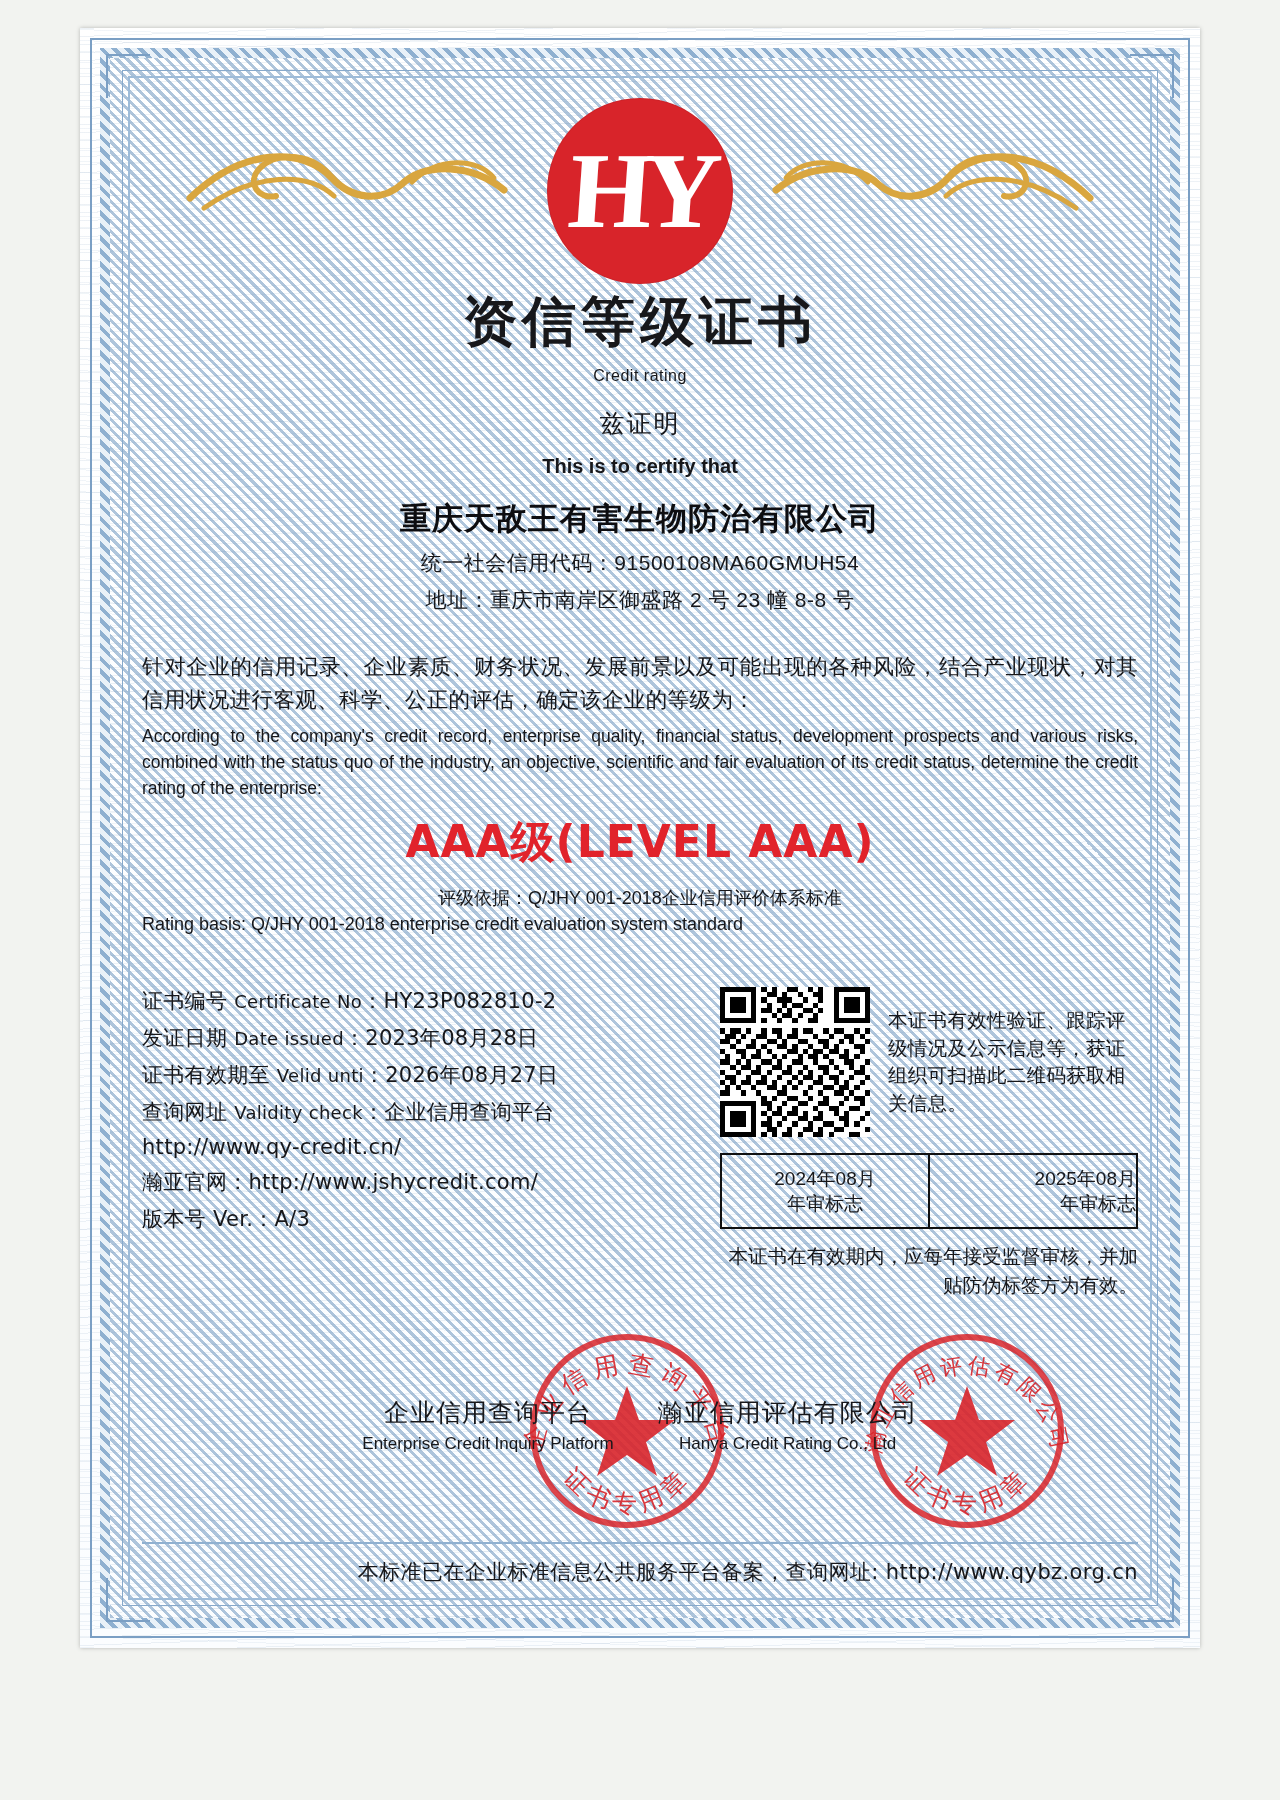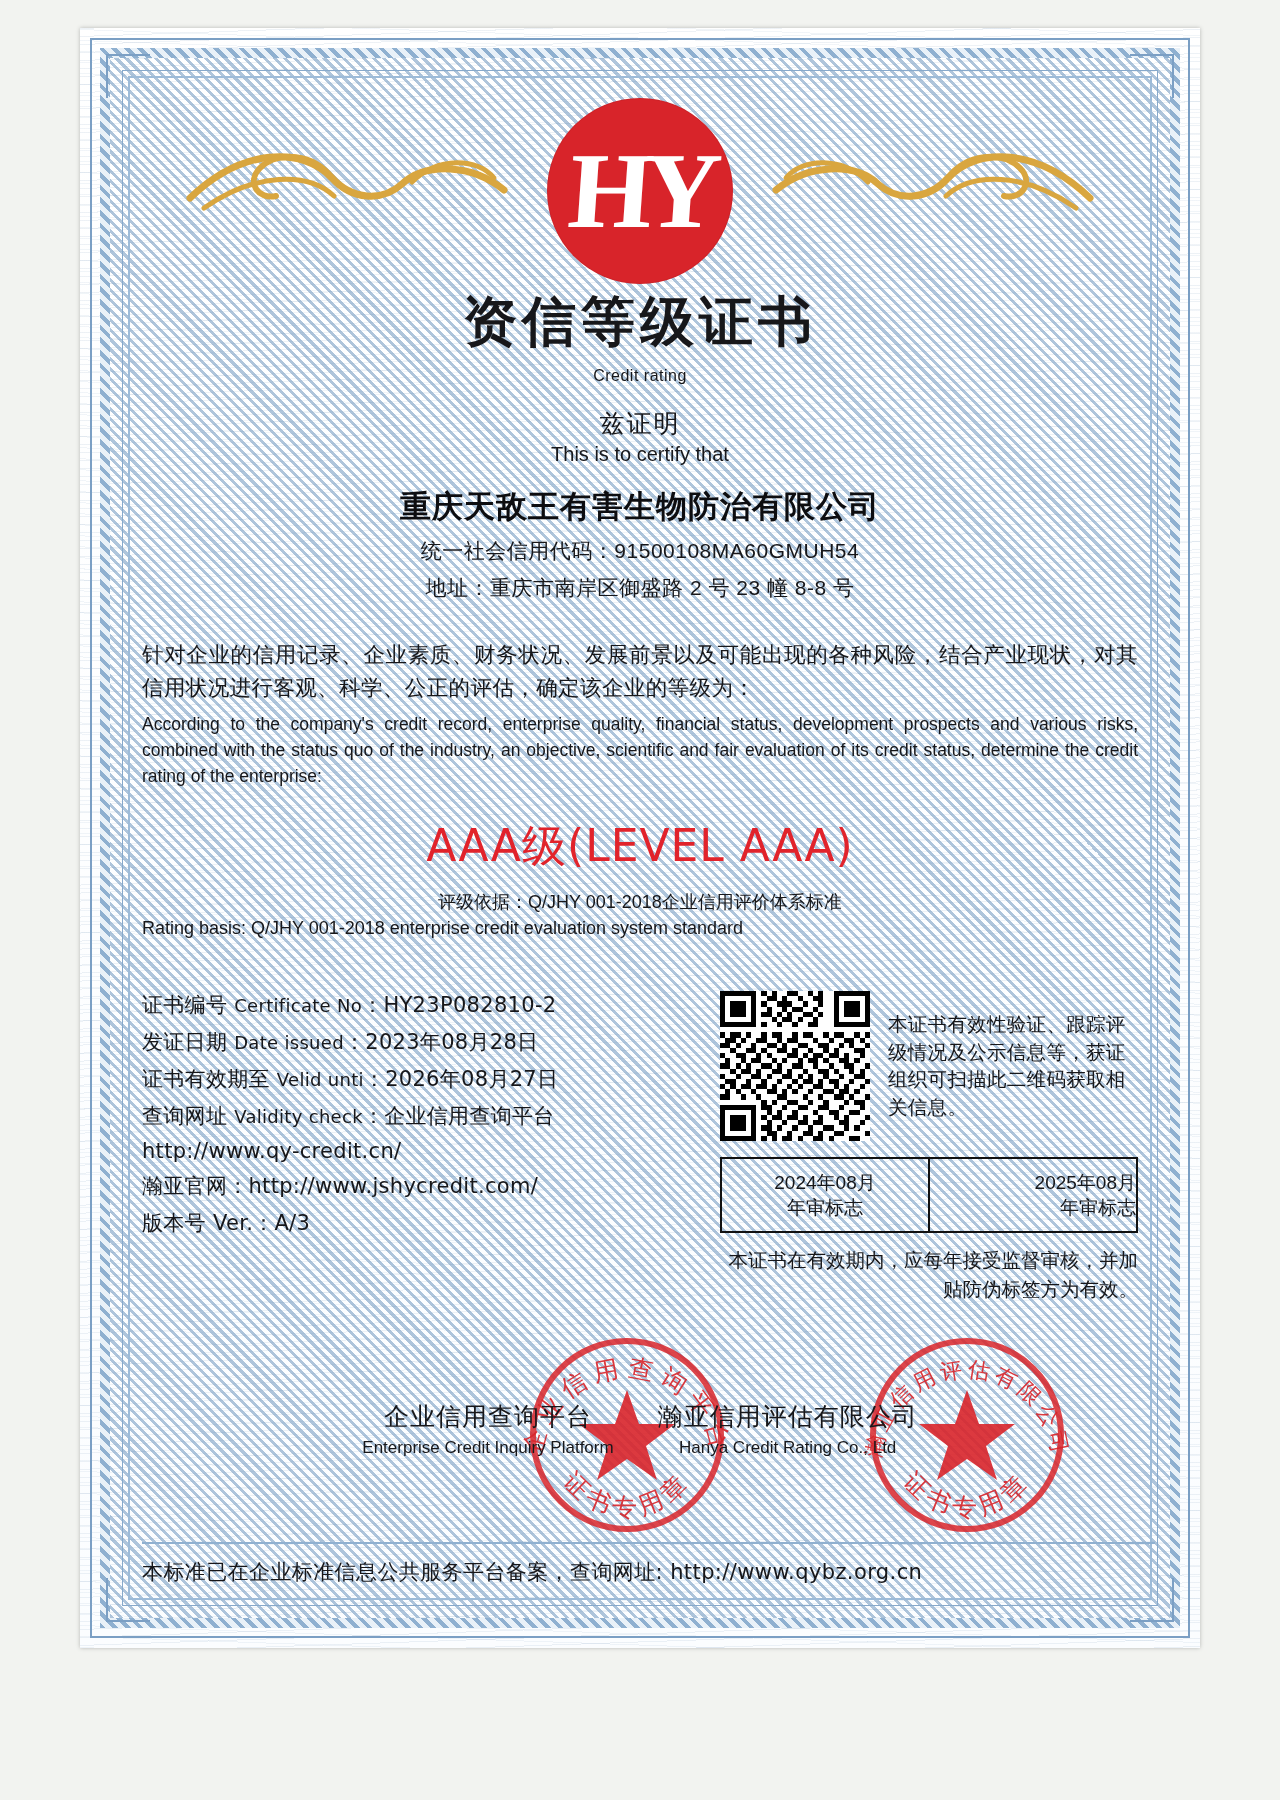--- a/index.html
+++ b/index.html
@@ -83,42 +83,42 @@
     letter-spacing:5px;margin-top:6px;
     font-family:"DejaVu Sans", sans-serif;
   }
   .title-en{
     text-align:center;font-size:16px;color:#17171a;margin-top:8px;letter-spacing:0.5px;
   }
   .certify-cn{
     text-align:center;font-size:25px;color:#17171a;margin-top:22px;letter-spacing:2px;
   }
   .certify-en{
-    text-align:center;font-size:20px;color:#17171a;margin-top:3px;
+    text-align:center;font-size:20px;color:#17171a;margin-top:15px;font-weight:bold;
   }
   .company{
     text-align:center;font-size:31px;font-weight:bold;color:#0d0d10;margin-top:20px;letter-spacing:1px;
     font-family:"DejaVu Sans", sans-serif;
   }
   .meta-line{
     text-align:center;font-size:21px;color:#17171a;margin-top:9px;letter-spacing:0.5px;
   }
 
   .para{margin-top:36px;color:#17171a;}
   .para-cn{
     font-size:21.5px;line-height:1.55;letter-spacing:0.4px;text-align:justify;
     font-family:"DejaVu Sans", sans-serif;
   }
   .para-en{
     font-size:17.5px;line-height:1.5;margin-top:6px;text-align:justify;
   }
 
   .level{
-    text-align:center;color:#e1232b;font-weight:normal;
-    font-size:44px;margin-top:28px;letter-spacing:1px;
+    text-align:center;color:#e1232b;font-weight:bold;
+    font-size:44px;margin-top:12px;letter-spacing:1px;
     font-family:"DejaVu Sans", sans-serif;
   }
   .basis-cn{text-align:center;font-size:18px;color:#17171a;margin-top:14px;}
   .basis-en{text-align:left;font-size:18px;color:#17171a;margin-top:4px;}
 
   .lower{
     display:flex;margin-top:52px;gap:18px;
   }
   .lower-left{width:560px;}
   .lower-right{flex:1;display:flex;flex-direction:column;}
@@ -163,24 +163,24 @@
     position:absolute;left:0;right:0;top:86px;
     display:flex;justify-content:center;gap:44px;
   }
   .org{
     text-align:center;color:#17171a;
   }
   .org .cn{font-size:25px;letter-spacing:1px;font-family:"DejaVu Sans", sans-serif;}
   .org .en{font-size:17px;margin-top:5px;}
 
   .bottom-bar{
-    position:absolute;left:62px;right:45px;bottom:62px;
+    position:absolute;left:62px;right:62px;bottom:62px;
     border-top:2px solid #8fb0d0;
     padding-top:14px;
-    text-align:left;font-size:21px;color:#17171a;letter-spacing:0.4px;
+    text-align:right;font-size:21px;color:#17171a;letter-spacing:0.4px;
     font-family:"DejaVu Sans", sans-serif;
   }
 </style>
 </head>
 <body>
 
 <div class="cert">
   <div class="border-outer"></div>
   <div class="border-mid"></div>
   <div class="border-inner"></div>

